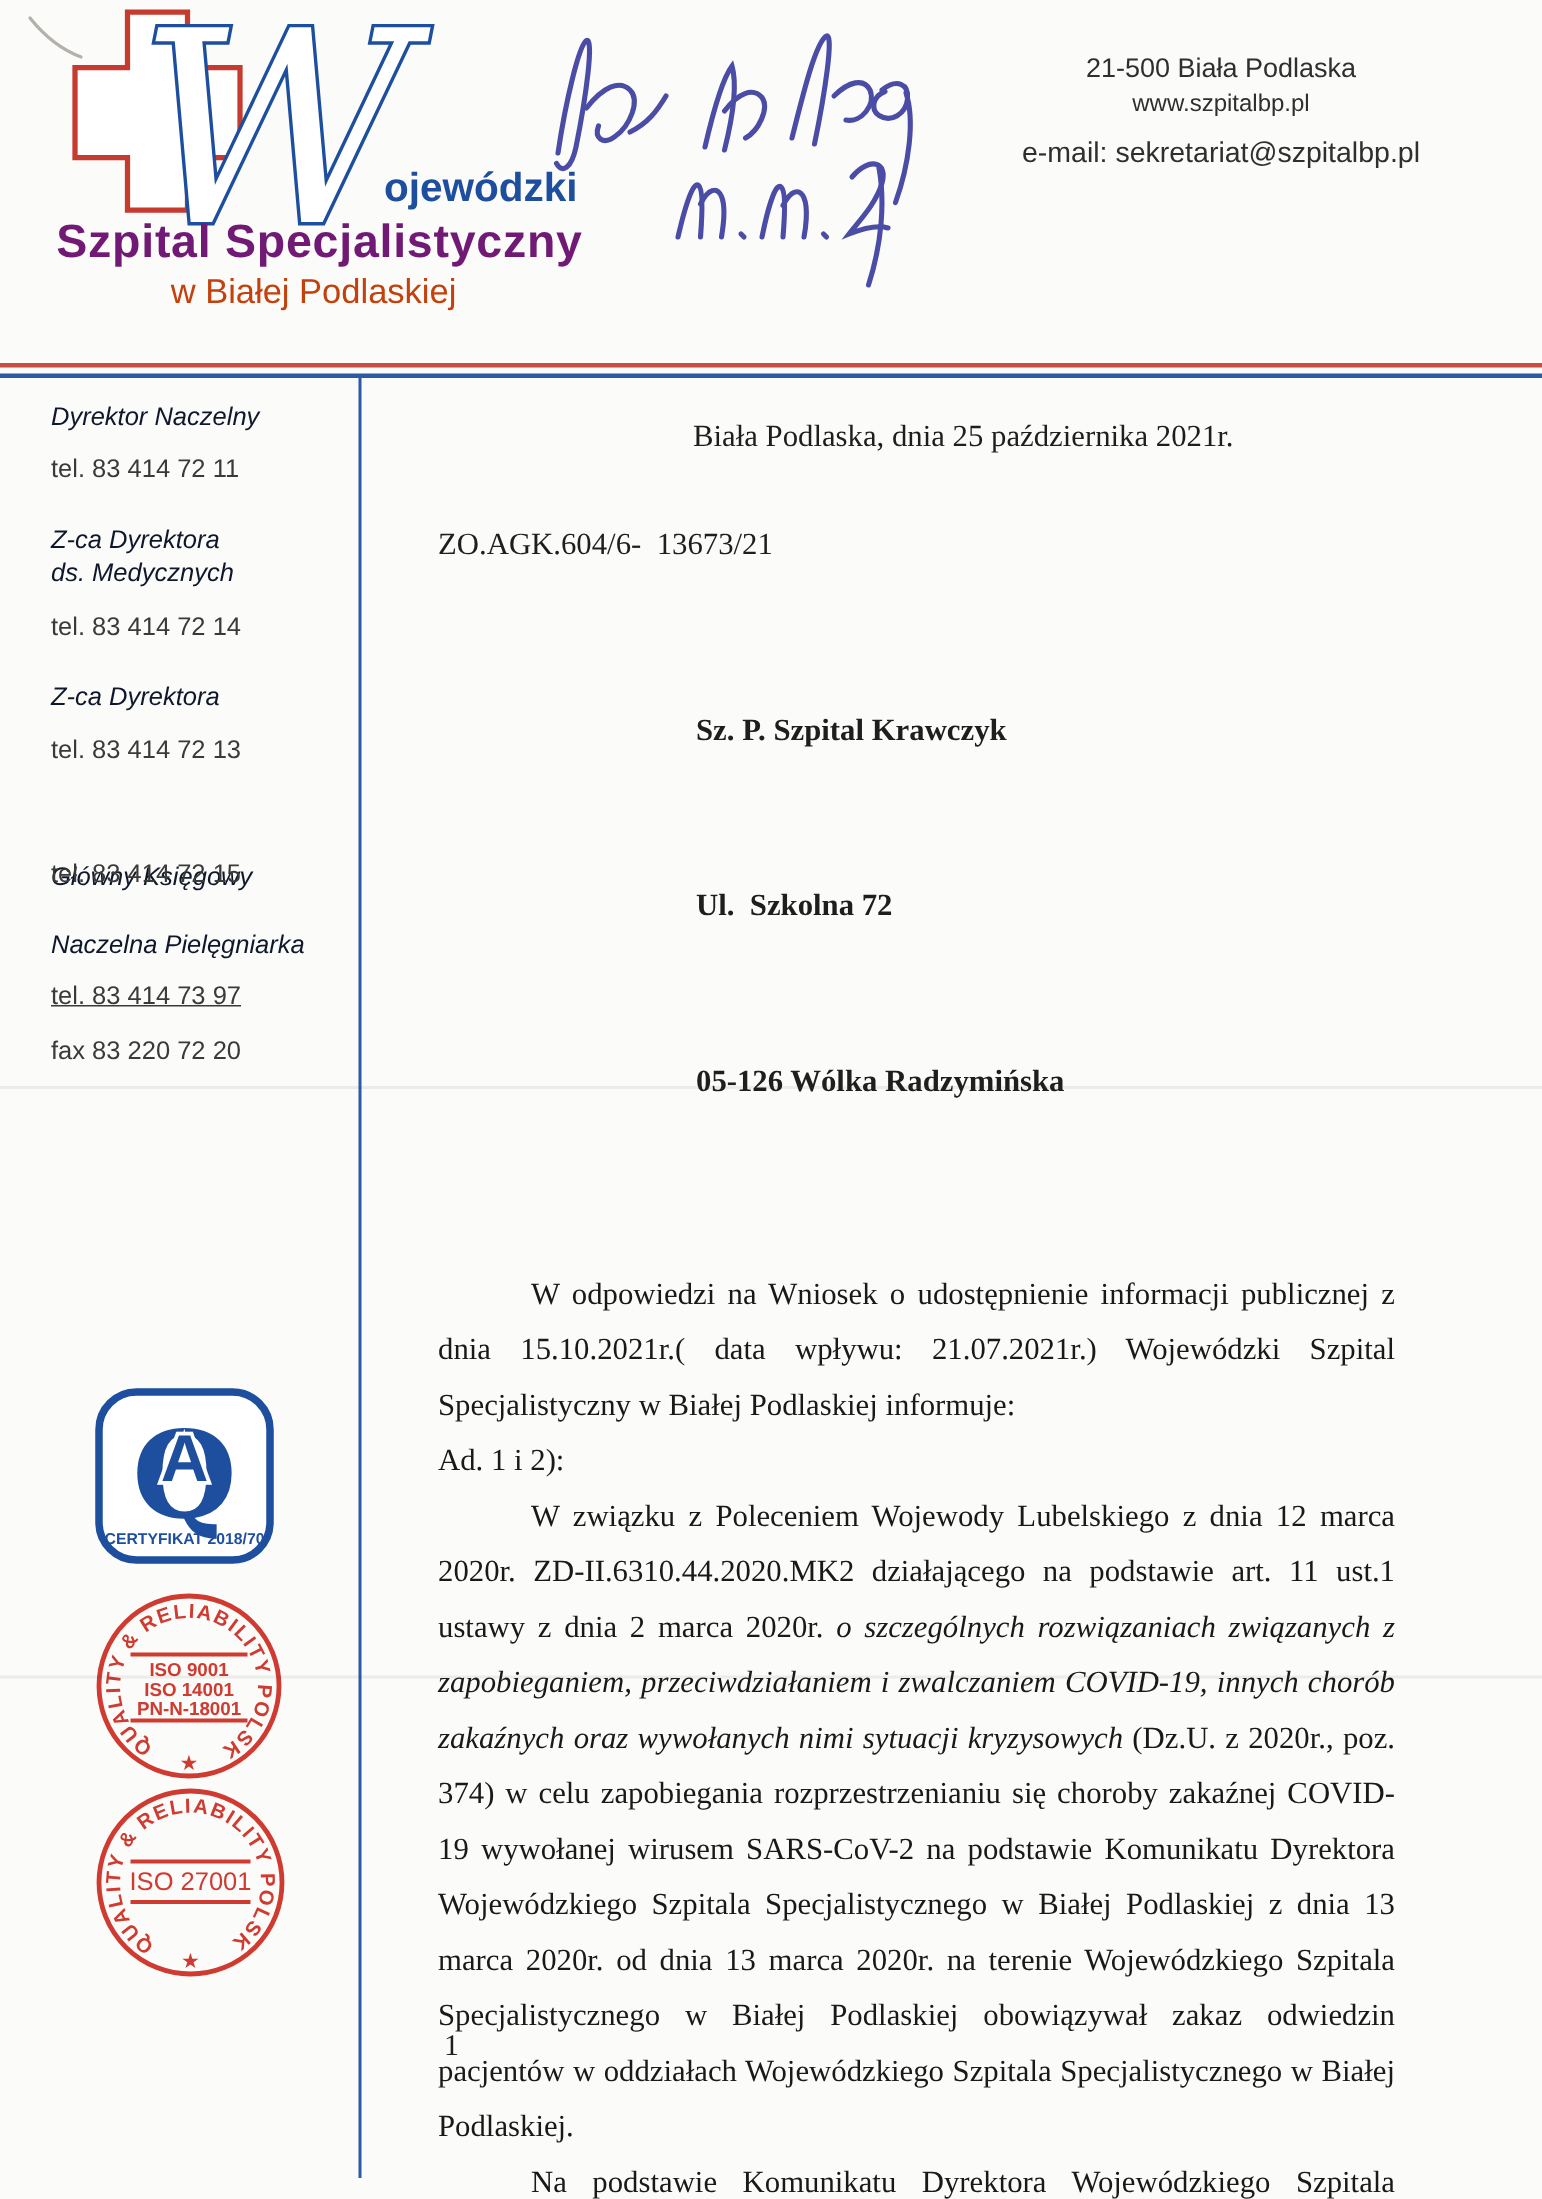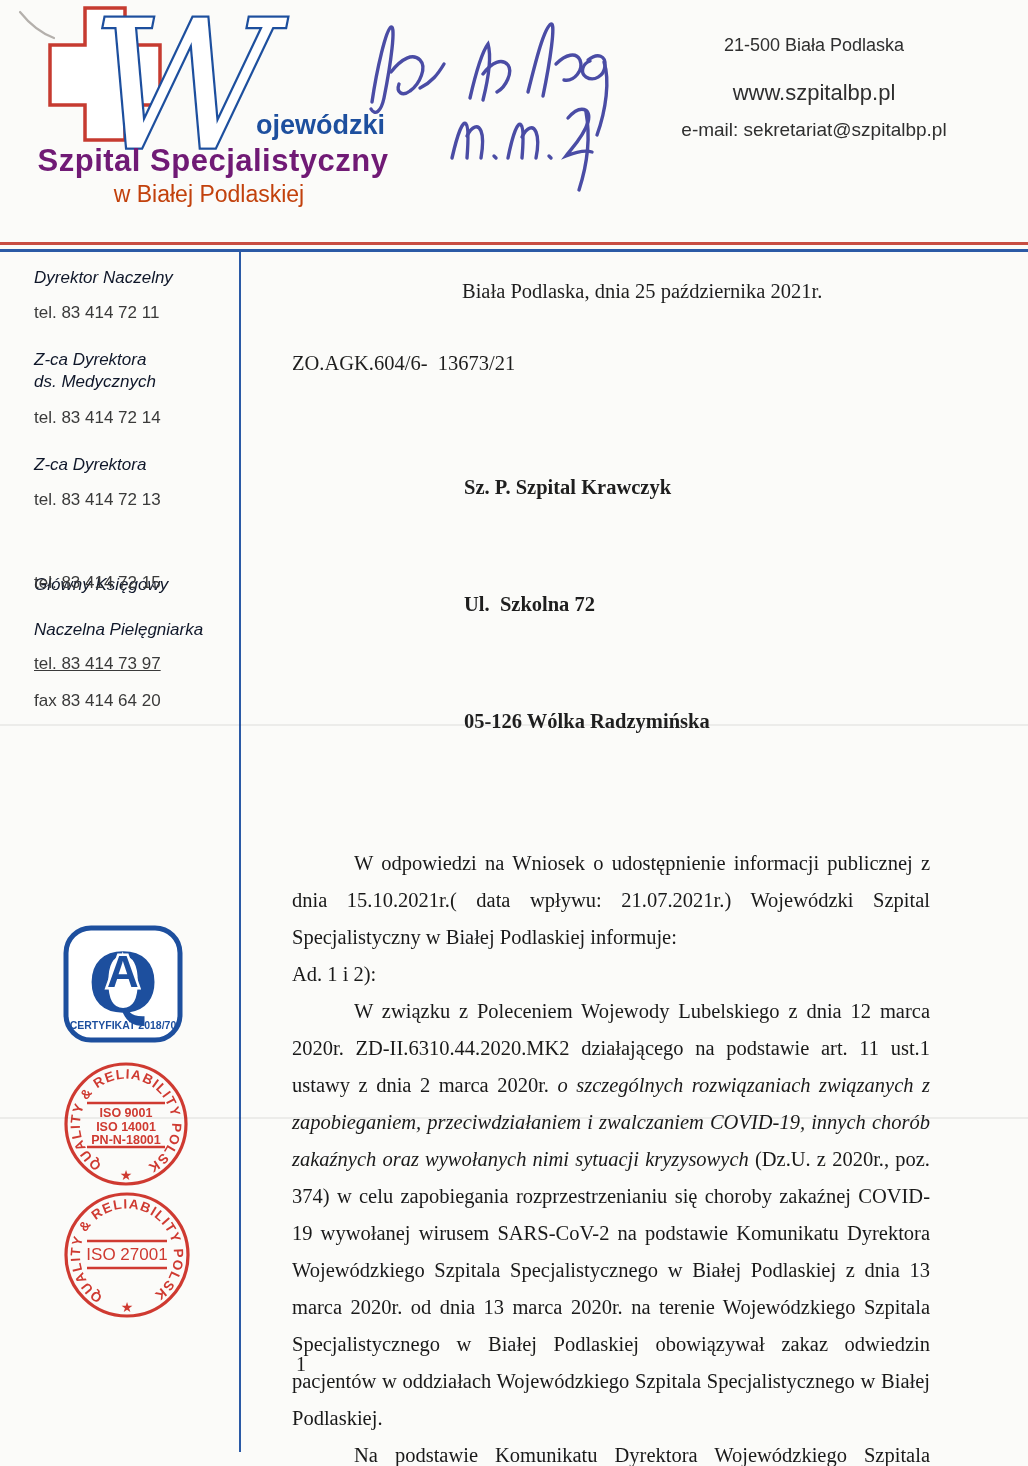--- a/index.html
+++ b/index.html
@@ -5,21 +5,21 @@
   html,body{margin:0;padding:0;}
   body{width:1028px;height:1466px;position:relative;background:#fbfbf9;overflow:hidden;
        font-family:"Liberation Sans", sans-serif;color:#1e1e1e;}
   .abs{position:absolute;}
   
   .logo-word-rest{left:256px;top:110px;font-size:27px;font-weight:bold;color:#1d4f9e;}
   .logo-line2{left:28px;top:143px;width:370px;text-align:center;font-size:31px;font-weight:bold;color:#701a75;letter-spacing:.5px;}
   .logo-line3{left:24px;top:181px;width:370px;text-align:center;font-size:23px;font-weight:normal;color:#c2410c;}
   .contact{left:618px;top:30px;width:392px;text-align:center;color:#2f2f2f;}
   .contact .addr{font-size:18px;line-height:31px;}
-  .contact .site{font-size:22px;margin-top:19px;}
+  .contact .site{font-size:16px;}
   .contact .mail{font-size:19px;margin-top:13px;}
   
   .rule-red{left:0;top:242px;width:1028px;height:3px;background:#c84d42;}
   .rule-blue{left:0;top:249px;width:1028px;height:3px;background:#2b5aa6;}
   .v-divider{left:239px;top:252px;width:2px;height:1200px;background:#2b5aa6;}
   
   .sb-title{left:34px;width:200px;font-size:17px;font-weight:normal;font-style:italic;color:#0f172a;}
   .sb-tel{left:34px;width:200px;font-size:17px;color:#3a3a3a;}
   
   .badge-box{left:63px;top:925px;}
@@ -96,21 +96,21 @@
   <div class="abs sb-tel" style="top:408px;">tel. 83 414 72 14</div>
 
   <div class="abs sb-title" style="top:455px;">Z-ca Dyrektora</div>
   <div class="abs sb-tel" style="top:490px;">tel. 83 414 72 13</div>
 
   <div class="abs sb-title" style="top:536px;margin-top:39px;">Główny Księgowy</div>
   <div class="abs sb-tel" style="top:573px;">tel. 83 414 72 15</div>
 
   <div class="abs sb-title" style="top:620px;">Naczelna Pielęgniarka</div>
   <div class="abs sb-tel" style="top:654px;text-decoration:underline;">tel. 83 414 73 97</div>
-  <div class="abs sb-tel" style="top:691px;">fax 83 414 64 20</div>
+  <div class="abs sb-tel" style="top:691px;">fax 83 220 72 20</div>
 </div>
 
 <svg class="abs badge-box" width="120" height="120" viewBox="0 0 120 120">
   <rect x="3" y="3" width="114" height="112" rx="25" fill="#ffffff" stroke="#1d4f9e" stroke-width="5"></rect>
   <text x="60" y="86" text-anchor="middle" font-family="DejaVu Serif, serif" font-weight="bold" font-size="80" fill="#1d4f9e">Q</text>
   <text x="60" y="62" text-anchor="middle" font-family="Liberation Sans, sans-serif" font-weight="bold" font-size="44" fill="#1d4f9e" stroke="#ffffff" stroke-width="5" paint-order="stroke">A</text>
   <text x="60" y="104" text-anchor="middle" font-family="Liberation Sans, sans-serif" font-weight="bold" font-size="10.5" fill="#1d4f9e">CERTYFIKAT 2018/70</text>
 </svg>
 
 <svg class="abs stamp1" width="132" height="132" viewBox="-66 -66 132 132">

